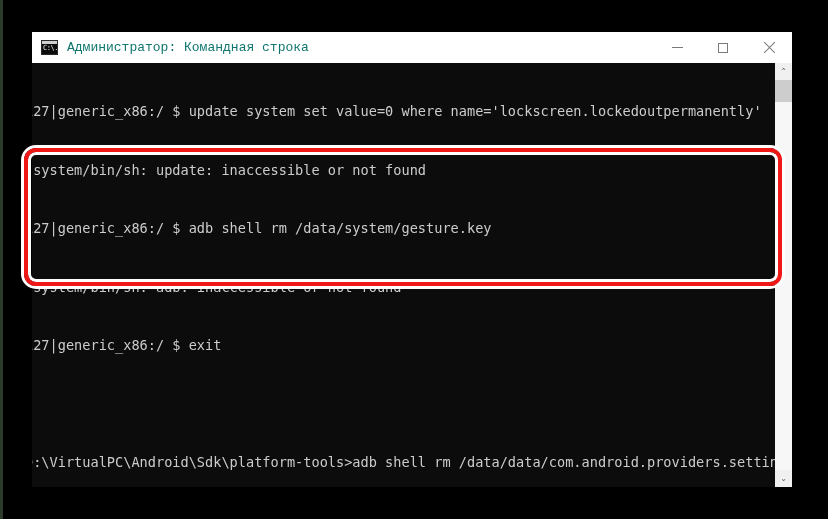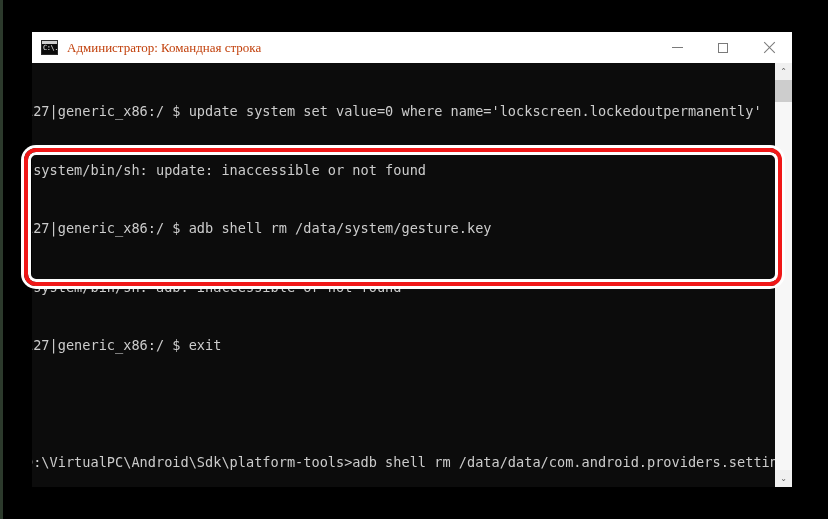--- a/index.html
+++ b/index.html
@@ -68,23 +68,23 @@
     left: 1px;
     top: 3px;
     font-family: "DejaVu Sans Mono", monospace;
     font-size: 7px;
     line-height: 9px;
     color: #e6e6e6;
     letter-spacing: -0.5px;
   }
 
   .title-text {
-    font-family: Liberation Serif, serif;
+    font-family: Liberation Mono, monospace;
     font-size: 13px;
-    color: #c2410c;
+    color: #0f766e;
     white-space: nowrap;
   }
 
   .win-controls {
     position: absolute;
     right: 0;
     top: 0;
     height: 31px;
     display: flex;
   }

